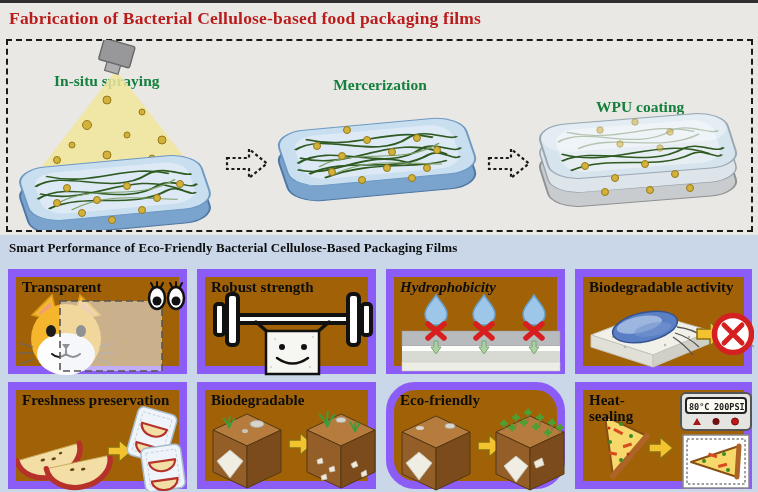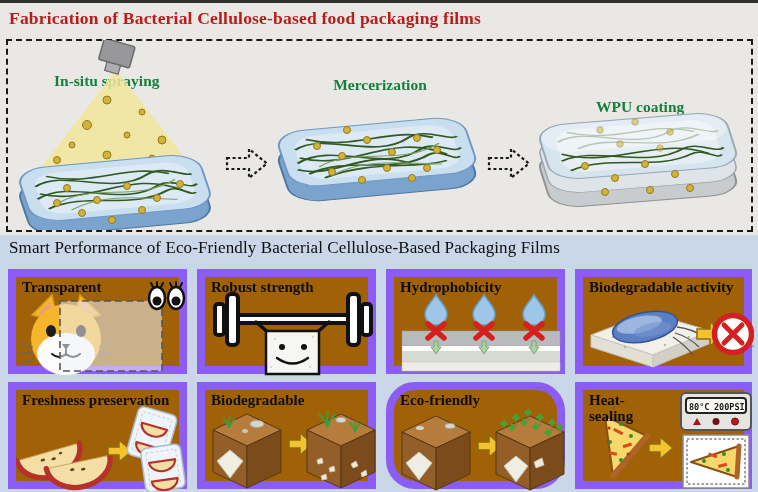--- a/index.html
+++ b/index.html
@@ -20,33 +20,33 @@
   .stage-label{position:absolute;color:#15803d;font-size:15.5px;font-weight:bold;white-space:nowrap;}
   .lbl-spray{left:54px;top:38px;}
   .lbl-merc{left:300px;top:42px;width:160px;text-align:center;}
   .lbl-wpu{left:596px;top:44px;margin-top:20px;}
   .stage-svg,.arrow-svg{position:absolute;}
   
   .perf{position:absolute;left:0;top:232px;width:758px;height:260px;background:#c9d7e8;}
   .title2{
     position:absolute;left:0;top:0;width:100%;height:26px;line-height:25px;
     padding-left:9px;box-sizing:border-box;color:#0d0d0d;
-    font-size:17px;font-weight:normal;letter-spacing:.1px;
+    font-size:13px;font-weight:bold;letter-spacing:.1px;
   }
   .fbox{position:absolute;background:#a16207;border:8px solid #8b5cf6;box-sizing:border-box;padding-left:12px;}
   .fbox-label{
     position:absolute;left:6px;top:2px;color:#0d0d0d;
     font-size:15px;font-weight:bold;line-height:1.08;z-index:2;
   }
   .fbox svg{position:absolute;left:0;top:0;}
   .narrow-label{width:70px;}
   
   .b1{left:8px;top:34px;width:179px;height:105px;}
   .b2{left:197px;top:34px;width:179px;height:105px;}
-  .b3{left:386px;top:34px;width:179px;height:105px;}
+  .b3{left:386px;top:34px;width:179px;height:105px;font-style:italic;}
   .b4{left:575px;top:34px;width:177px;height:105px;}
   .b5{left:8px;top:147px;width:179px;height:107px;}
   .b6{left:197px;top:147px;width:179px;height:107px;}
   .b7{left:386px;top:147px;width:179px;height:107px;border-radius:29px;}
   .b8{left:575px;top:147px;width:177px;height:107px;}
   .lcd-text{font-family:"DejaVu Sans Mono",monospace;font-weight:bold;font-size:8.5px;fill:#1a1a1a;}
 </style>
 </head>
 <body>
 

